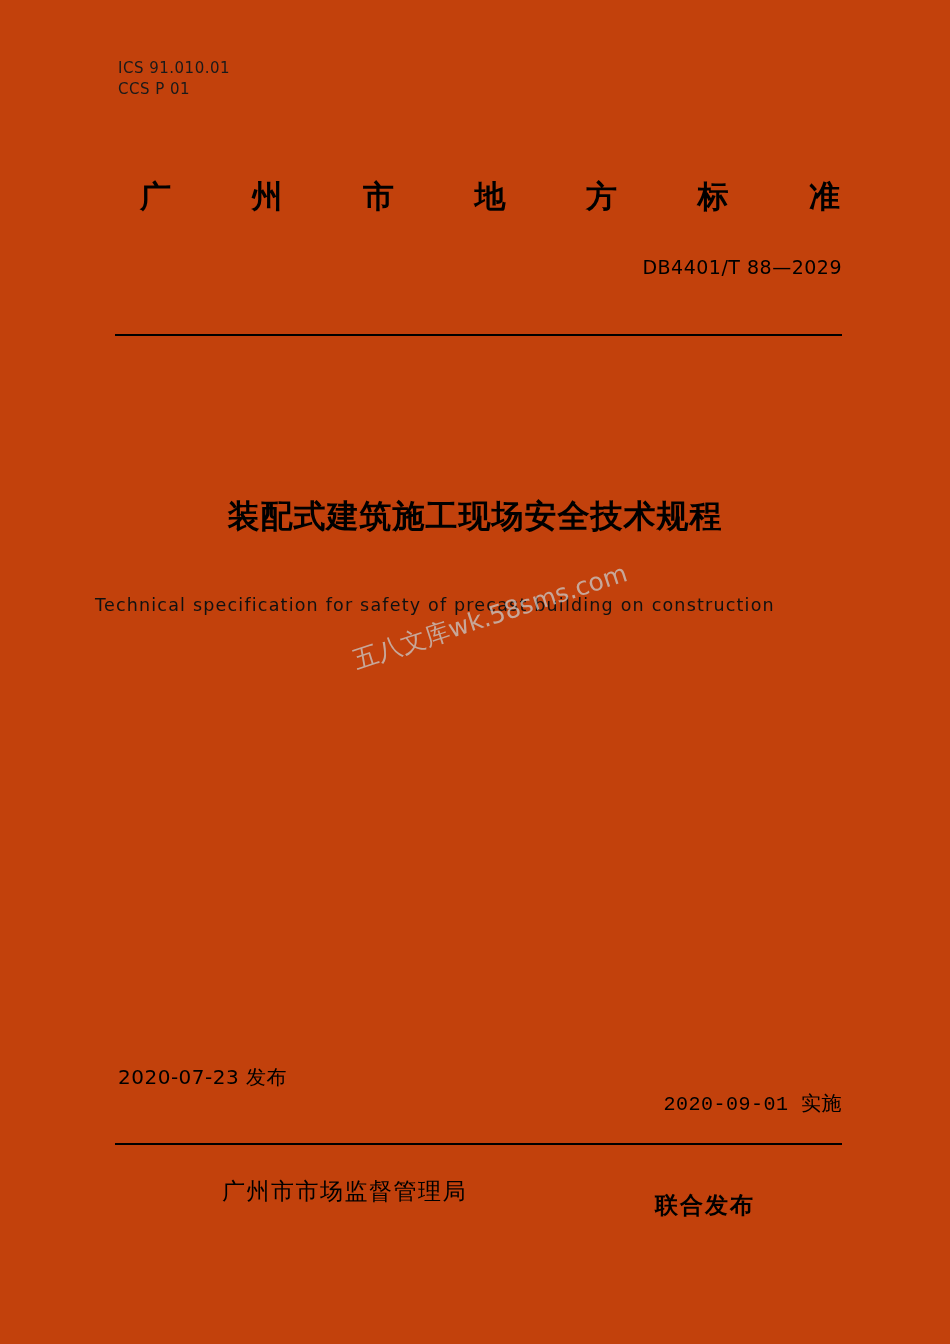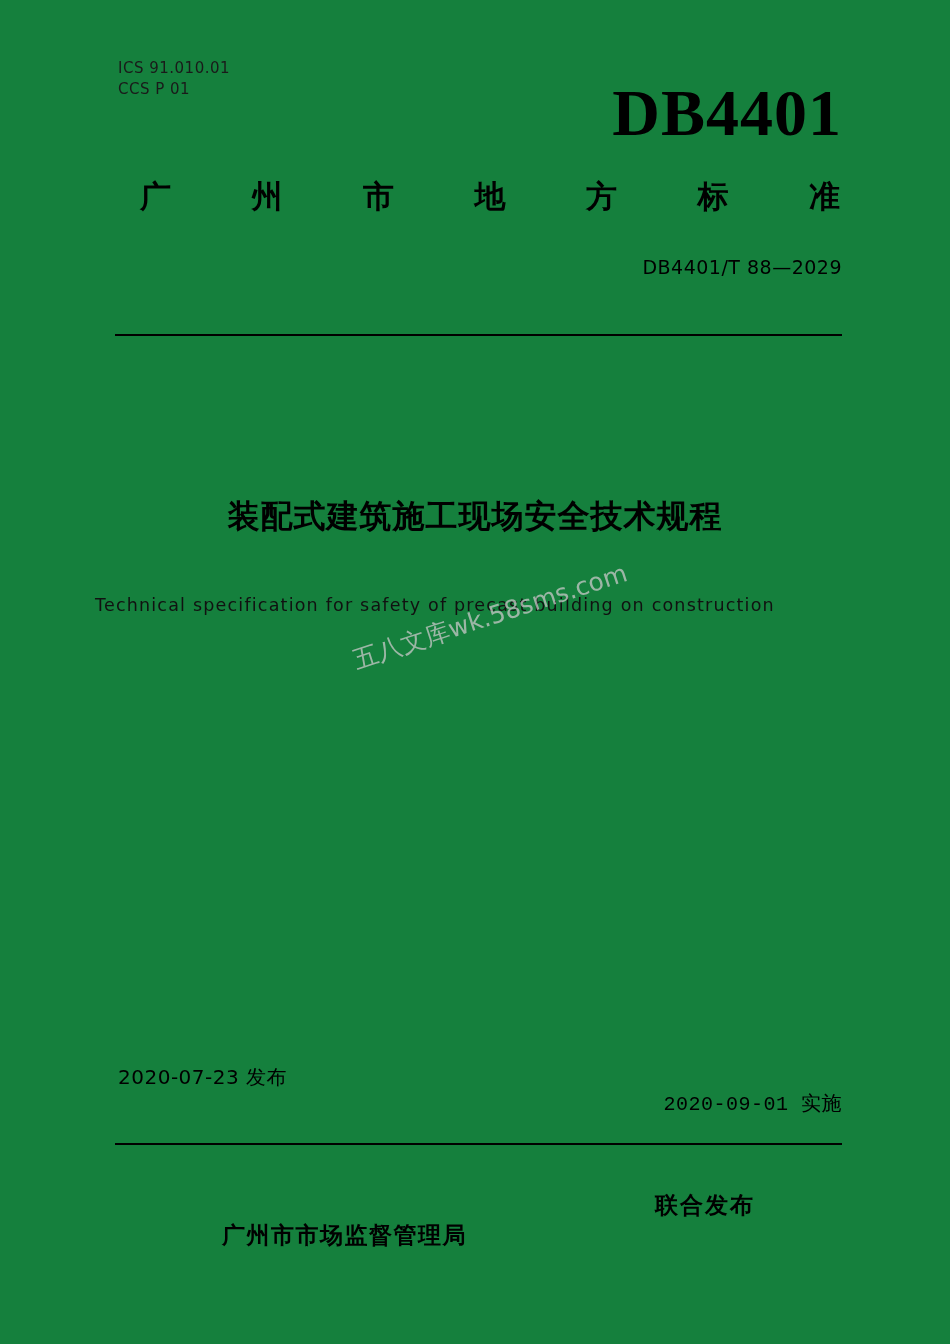--- a/index.html
+++ b/index.html
@@ -13,21 +13,21 @@
     font-family: "Liberation Sans", sans-serif;
     color: #000000;
     position: relative;
     overflow: hidden;
   }
   .page {
     position: absolute;
     top: 0; left: 0;
     width: 950px;
     height: 1344px;
-    background: #15803d;
+    background: #c2410c;
   }
 
   
   .ics-block {
     position: absolute;
     left: 118px;
     top: 58px;
     font-family: "DejaVu Sans", sans-serif;
     font-size: 15px;
     line-height: 21px;
@@ -158,26 +158,25 @@
     letter-spacing: 0.5px;
     color: #000;
   }
 
   
   .publishers {
     position: absolute;
     left: 222px;
     top: 1175px;
     font-family: "DejaVu Sans", sans-serif;
-    font-weight: bold;
+    font-weight: normal;
     font-size: 23px;
     letter-spacing: 1.5px;
     line-height: 33px;
     color: #000;
-    margin-top: 44px;
   }
   .joint-issue {
     position: absolute;
     left: 655px;
     top: 1190px;
     font-family: Liberation Serif, serif;
     font-weight: bold;
     font-size: 23px;
     letter-spacing: 2px;
     color: #000;
@@ -186,21 +185,20 @@
 </head>
 <body>
 
 <div class="page">
 
   <div class="ics-block">
     <div>ICS 91.010.01</div>
     <div>CCS P 01</div>
   </div>
 
-  <div class="std-number">DB4401</div>
 
   <div class="gb-title">
     <span>广</span>
     <span>州</span>
     <span>市</span>
     <span>地</span>
     <span>方</span>
     <span>标</span>
     <span>准</span>
   </div>

